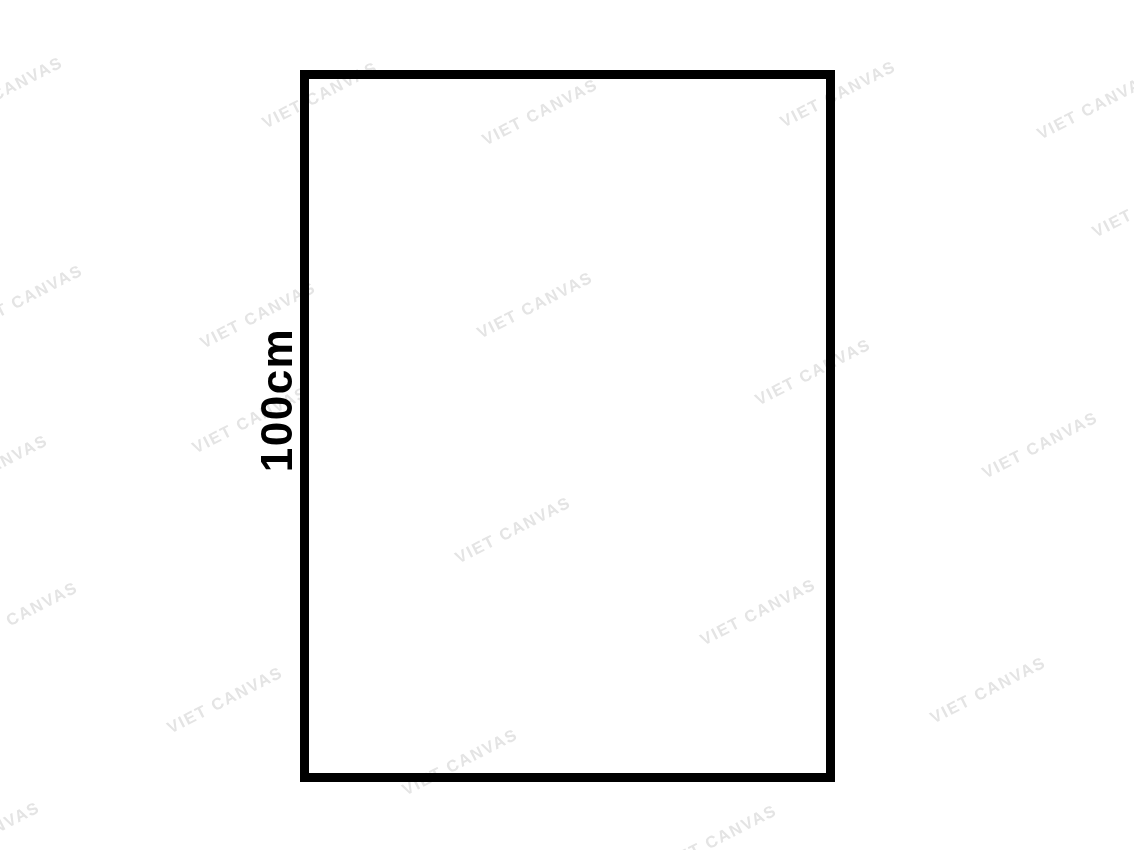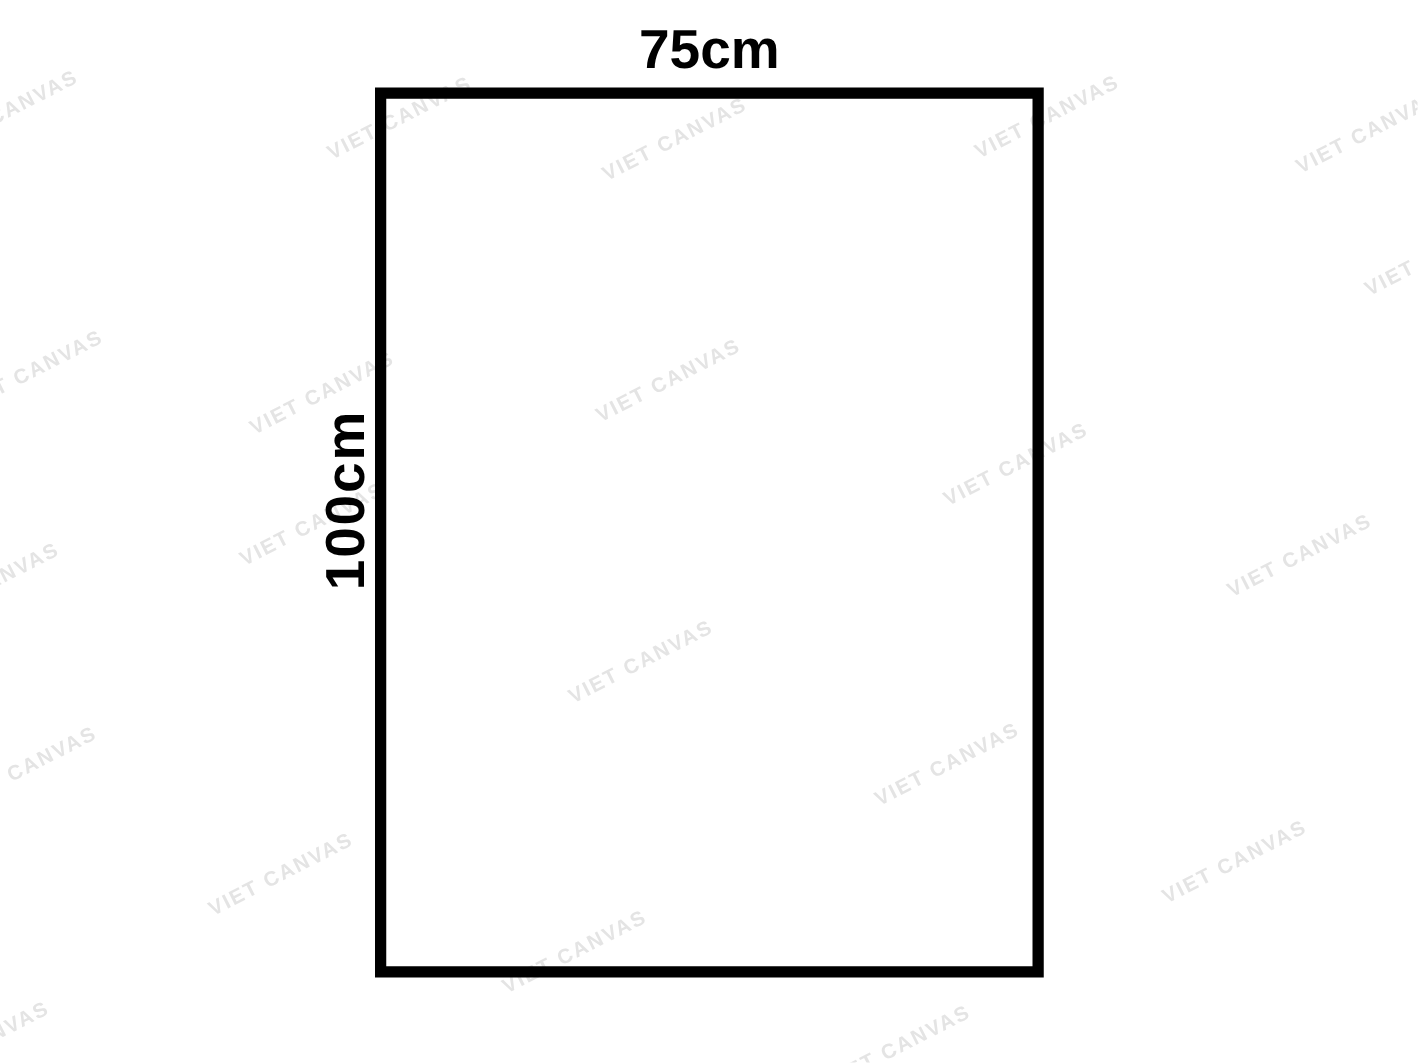--- a/index.html
+++ b/index.html
@@ -94,20 +94,19 @@
       <span class="watermark" style="color: rgb(228, 228, 228); left: 758px; top: 612px; transform: translate(-50%, -50%) rotate(-27deg);">VIET CANVAS</span>
       <span class="watermark" style="color: rgb(228, 228, 228); left: 20px; top: 615px; transform: translate(-50%, -50%) rotate(-27deg);">VIET CANVAS</span>
       <span class="watermark" style="color: rgb(228, 228, 228); left: 225px; top: 700px; transform: translate(-50%, -50%) rotate(-27deg);">VIET CANVAS</span>
       <span class="watermark" style="color: rgb(228, 228, 228); left: 988px; top: 690px; transform: translate(-50%, -50%) rotate(-27deg);">VIET CANVAS</span>
       <span class="watermark" style="color: rgb(228, 228, 228); left: 460px; top: 762px; transform: translate(-50%, -50%) rotate(-27deg);">VIET CANVAS</span>
       <span class="watermark" style="color: rgb(228, 228, 228); left: -18px; top: 835px; transform: translate(-50%, -50%) rotate(-27deg);">VIET CANVAS</span>
       <span class="watermark" style="color: rgb(228, 228, 228); left: 719px; top: 838px; transform: translate(-50%, -50%) rotate(-27deg);">VIET CANVAS</span>
     </div>
 
   <div class="diagram">
-    <div class="width-label" style="color: rgb(0, 0, 0);">75cm</div>
 
     <div class="height-label" style="color: rgb(0, 0, 0);">100cm</div>
 
     <div class="canvas-rect" style="border-color: rgb(0, 0, 0);"></div>
   </div>
 
 </div>
 
 </body></html>

